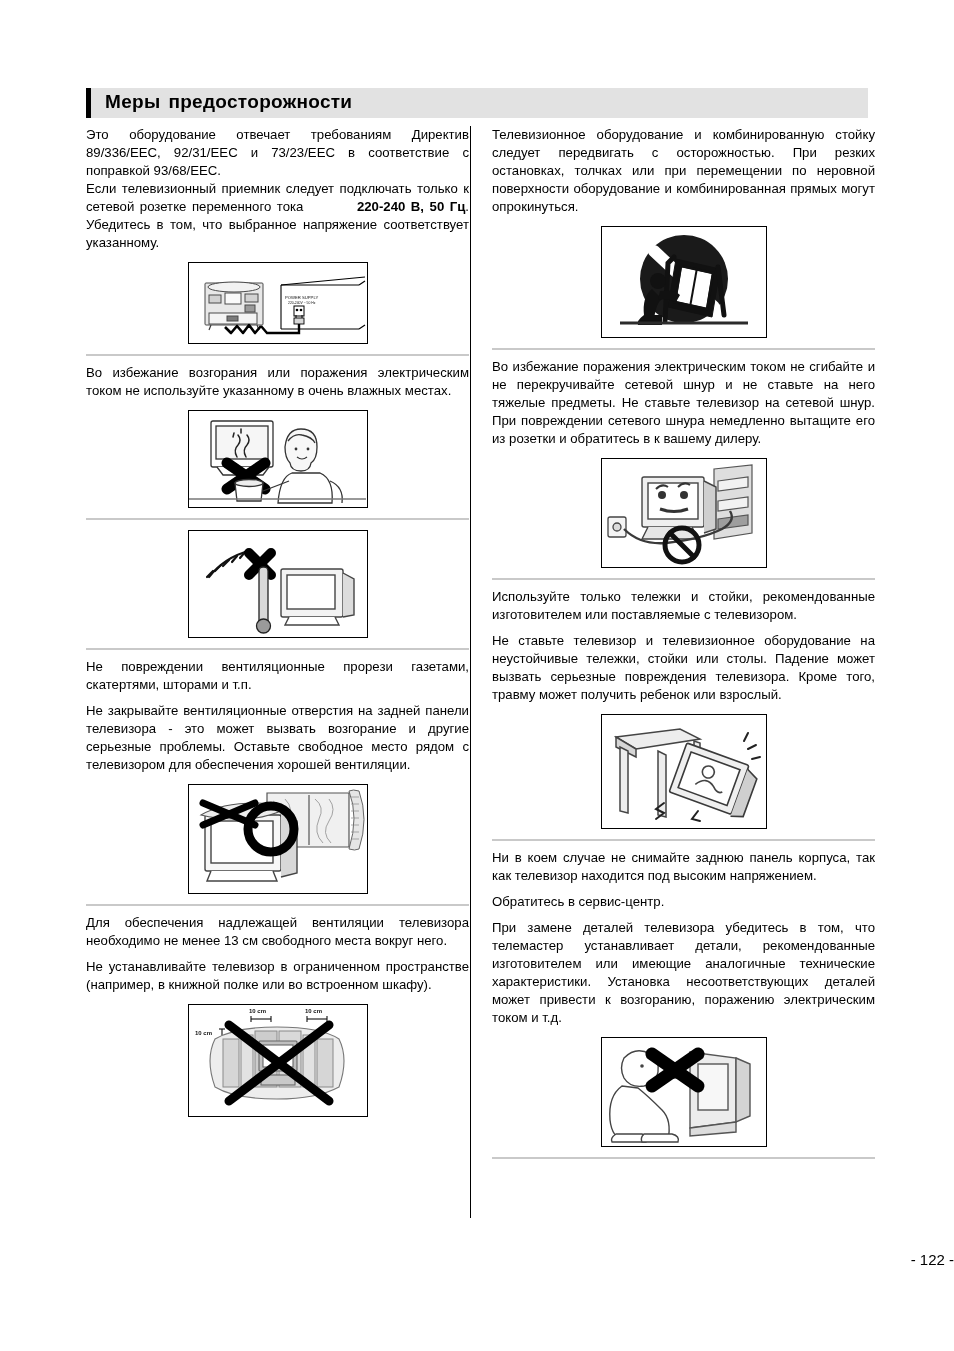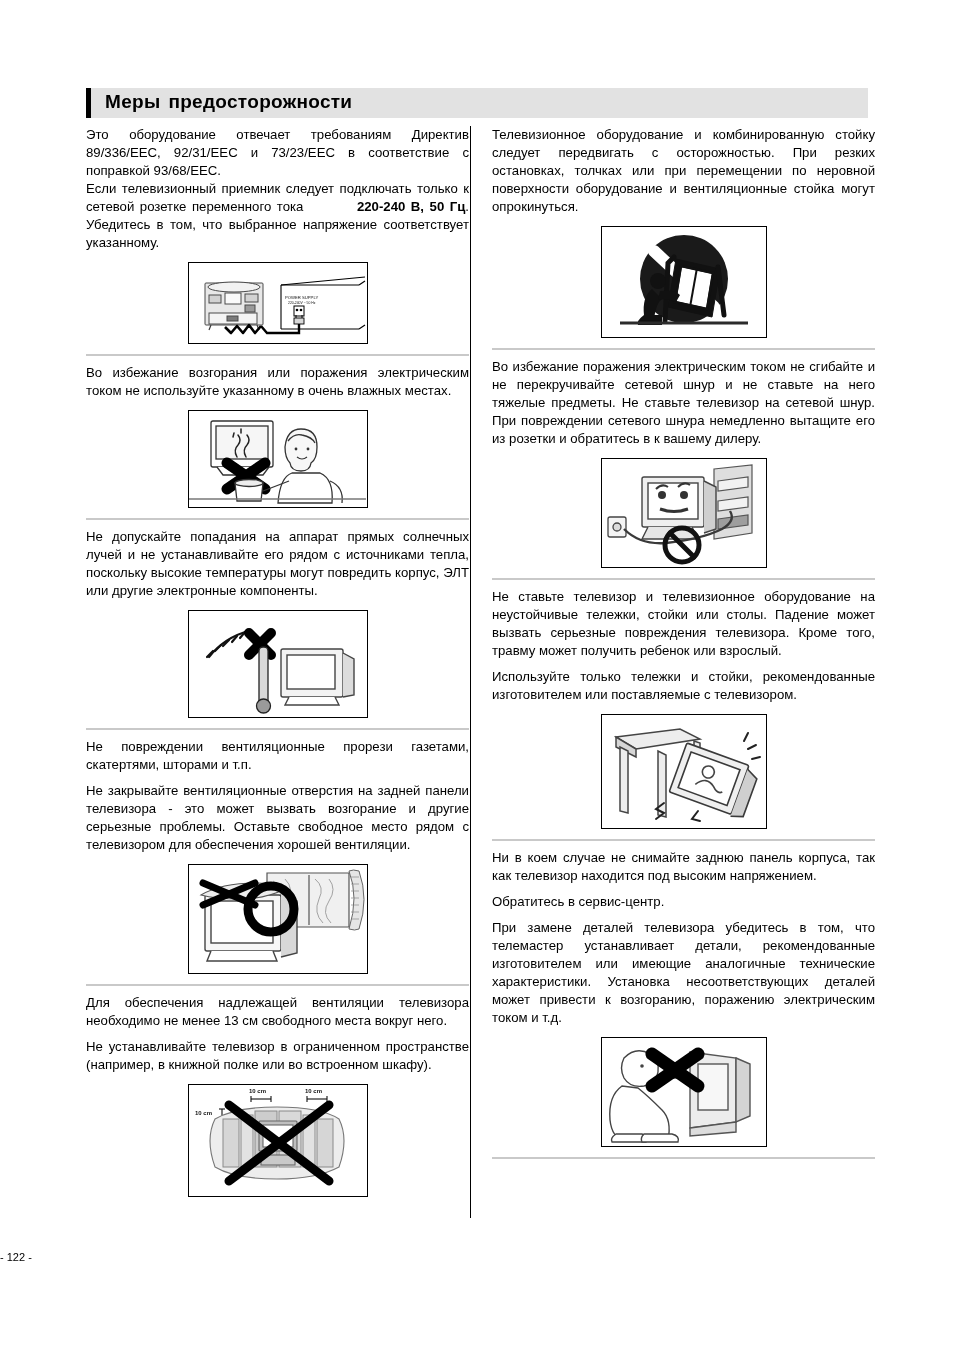--- a/index.html
+++ b/index.html
@@ -82,22 +82,22 @@
     box-sizing: border-box;
     display: block;
   }
   .fig svg { display: block; }
   
   .footer {
     position: absolute;
     left: 0;
     top: 1251px;
     width: 954px;
-    text-align: left;
-    font-size: 11px;
+    text-align: right;
+    font-size: 15px;
   }
   .bottom-rule {
     position: absolute;
     left: 86px;
     top: 1238px;
     width: 782px;
     height: 1px;
     background: #ffffff;
   }
 </style>
@@ -212,21 +212,20 @@
           <path d="M108 46 q5 4 10 0" stroke="#333" stroke-width="1.2" fill="none"></path>
 
           <path d="M0 88 L177 88" stroke="#777" stroke-width="1.4"></path>
         </svg>
       </div>
     </div>
 
     <div class="rule"></div>
 
     <div>
-      <p class="para">Не допускайте попадания на аппарат прямых солнечных лучей и не устанавливайте его рядом с источниками тепла, поскольку высокие температуры могут повредить корпус, ЭЛТ или другие электронные компоненты.</p>
 
       <div class="fig" style="width:180px;height:108px;">
         <svg width="177" height="105" viewBox="0 0 177 105">
           <rect x="0" y="0" width="177" height="105" fill="#fff"></rect>
 
           <g stroke="#111" stroke-width="2.2" fill="none" stroke-linecap="round">
             <path d="M20 46 q16 -20 40 -26"></path>
             <path d="M24 40 l-6 6 M32 34 l-6 6 M40 29 l-6 6 M48 25 l-5 6 M56 21 l-5 6"></path>
           </g>
 
@@ -351,21 +350,21 @@
           </g>
         </svg>
       </div>
     </div>
 
   </div>
 
   <div class="col col-right">
 
     <div>
-      <p class="para">Телевизионное оборудование и комбинированную стойку следует передвигать с осторожностью. При резких остановках, толчках или при перемещении по неровной поверхности оборудование и вентиляционные стойка могут опрокинуться.</p>
+      <p class="para">Телевизионное оборудование и комбинированную стойку следует передвигать с осторожностью. При резких остановках, толчках или при перемещении по неровной поверхности оборудование и комбинированная прямых могут опрокинуться.</p>
 
       <div class="fig" style="width:166px;height:112px;">
         <svg width="163" height="109" viewBox="0 0 163 109">
           <rect x="0" y="0" width="163" height="109" fill="#fff"></rect>
 
           <circle cx="82" cy="52" r="44" fill="#1a1a1a"></circle>
           <path d="M52 24 L112 80" stroke="#ffffff" stroke-width="12" stroke-linecap="round"></path>
 
           <g fill="#111" stroke="#111" stroke-width="1">
             <path d="M74 32 L118 42 L110 90 L66 80 Z"></path>
@@ -435,22 +434,22 @@
             <circle cx="80" cy="86" r="17" fill="none" stroke="#111" stroke-width="5"></circle>
             <path d="M68 74 L92 98" stroke="#111" stroke-width="5" stroke-linecap="round"></path>
           </g>
         </svg>
       </div>
     </div>
 
     <div class="rule"></div>
 
     <div>
+      <p class="para">Используйте только тележки и стойки, рекомендованные изготовителем или поставляемые с телевизором.</p>
       <p class="para">Не ставьте телевизор и телевизионное оборудование на неустойчивые тележки, стойки или столы. Падение может вызвать серьезные повреждения телевизора. Кроме того, травму может получить ребенок или взрослый.</p>
-      <p class="para">Используйте только тележки и стойки, рекомендованные изготовителем или поставляемые с телевизором.</p>
 
       <div class="fig" style="width:166px;height:115px;">
         <svg width="163" height="112" viewBox="0 0 163 112">
           <rect x="0" y="0" width="163" height="112" fill="#fff"></rect>
 
           <g stroke="#444" stroke-width="1.5" fill="#ededed">
             <path d="M14 22 L78 14 L98 24 L34 34 Z"></path>
             <path d="M14 22 L14 32 L34 42 L34 34 Z" fill="#d6d6d6"></path>
             <path d="M18 32 L18 96 L26 98 L26 36 Z"></path>
             <path d="M56 36 L56 100 L64 102 L64 40 Z"></path>

